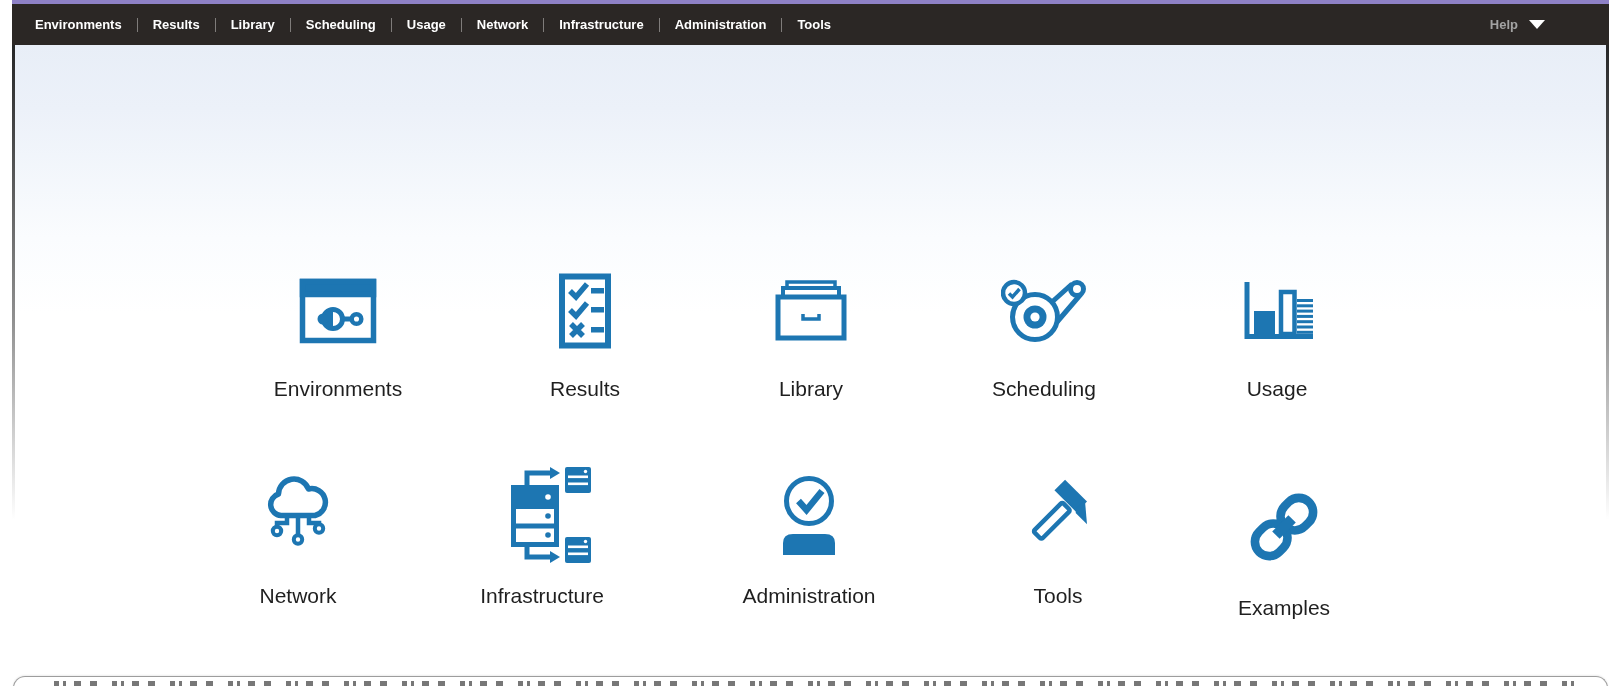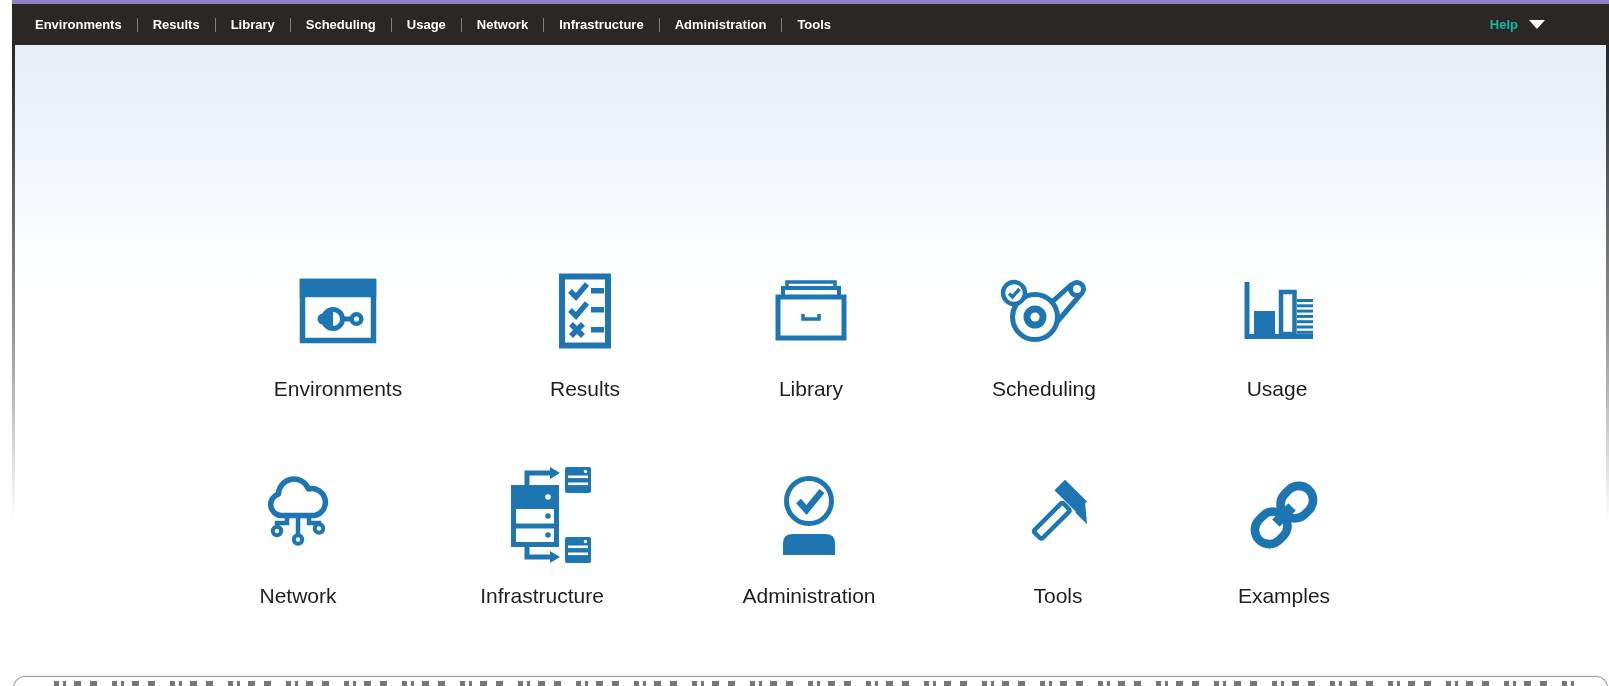--- a/index.html
+++ b/index.html
@@ -35,21 +35,21 @@
     color: #ffffff; font-size: 13px; font-weight: 700;
     white-space: nowrap; cursor: pointer; height: 100%;
   }
   .navbar li + li::before {
     content: ""; display: inline-block; width: 1px; height: 14px;
     background: #7f7c7a; margin: 0 15px;
   }
   .help {
     margin-left: auto; margin-right: 64px;
     display: flex; align-items: center; cursor: pointer;
-    color: #14b8a6; font-size: 13px; font-weight: 700;
+    color: #a3a3a3; font-size: 13px; font-weight: 700;
   }
   .caret {
     display: inline-block; margin-left: 11px;
     width: 0; height: 0;
     border-left: 8px solid transparent;
     border-right: 8px solid transparent;
     border-top: 9px solid #ffffff;
   }
 
   
@@ -269,21 +269,21 @@
           <g transform="rotate(45 37 37)">
             <rect x="17" y="7" width="31" height="15" fill="currentColor"></rect>
             <polygon points="45,7 64,23 48,23 45,19" fill="currentColor"></polygon>
             <rect x="31" y="25" width="11.5" height="41" rx="2" fill="#fff" stroke="currentColor" stroke-width="4.5"></rect>
           </g>
         </svg>
       </span>
       <span class="tile-label">Tools</span>
     </a>
 
-    <a class="tile row2" style="left:1272px; top:420px;">
+    <a class="tile row2" style="left:1272px; top:432px;">
       <span class="icon-box">
         <svg width="80" height="82" viewBox="0 0 84 86">
           <g transform="rotate(45 42 43)">
             <rect x="27" y="6" width="30" height="36" rx="15" fill="none" stroke="currentColor" stroke-width="9"></rect>
             <rect x="27" y="44" width="30" height="36" rx="15" fill="none" stroke="currentColor" stroke-width="9"></rect>
             <rect x="36.5" y="31" width="11" height="24" fill="currentColor"></rect>
           </g>
         </svg>
       </span>
       <span class="tile-label">Examples</span>

